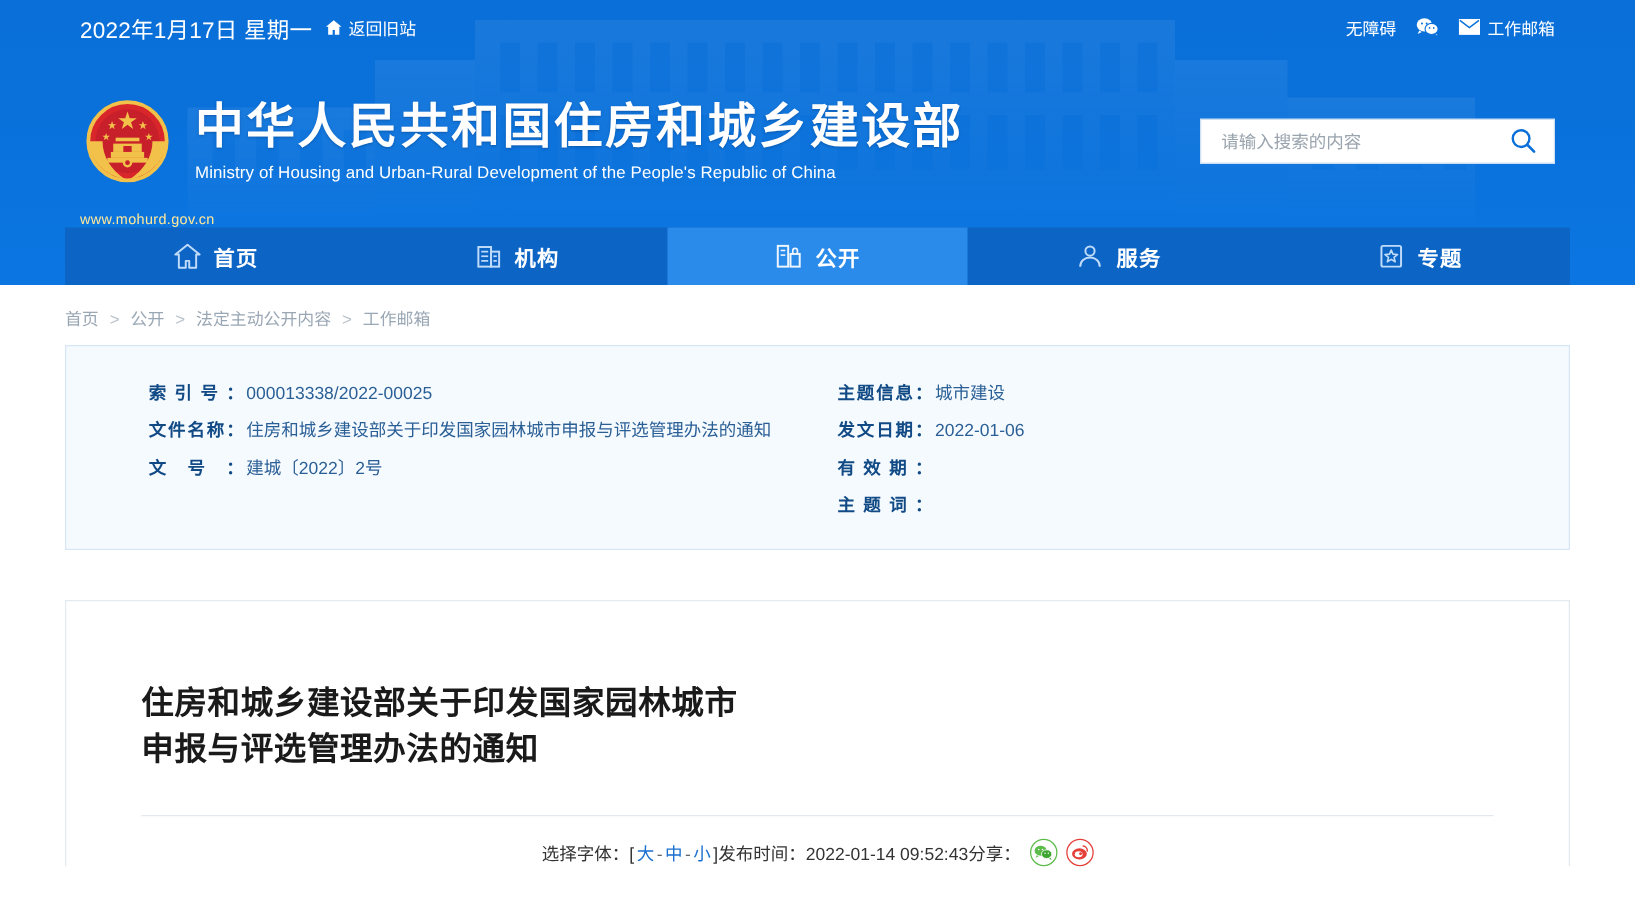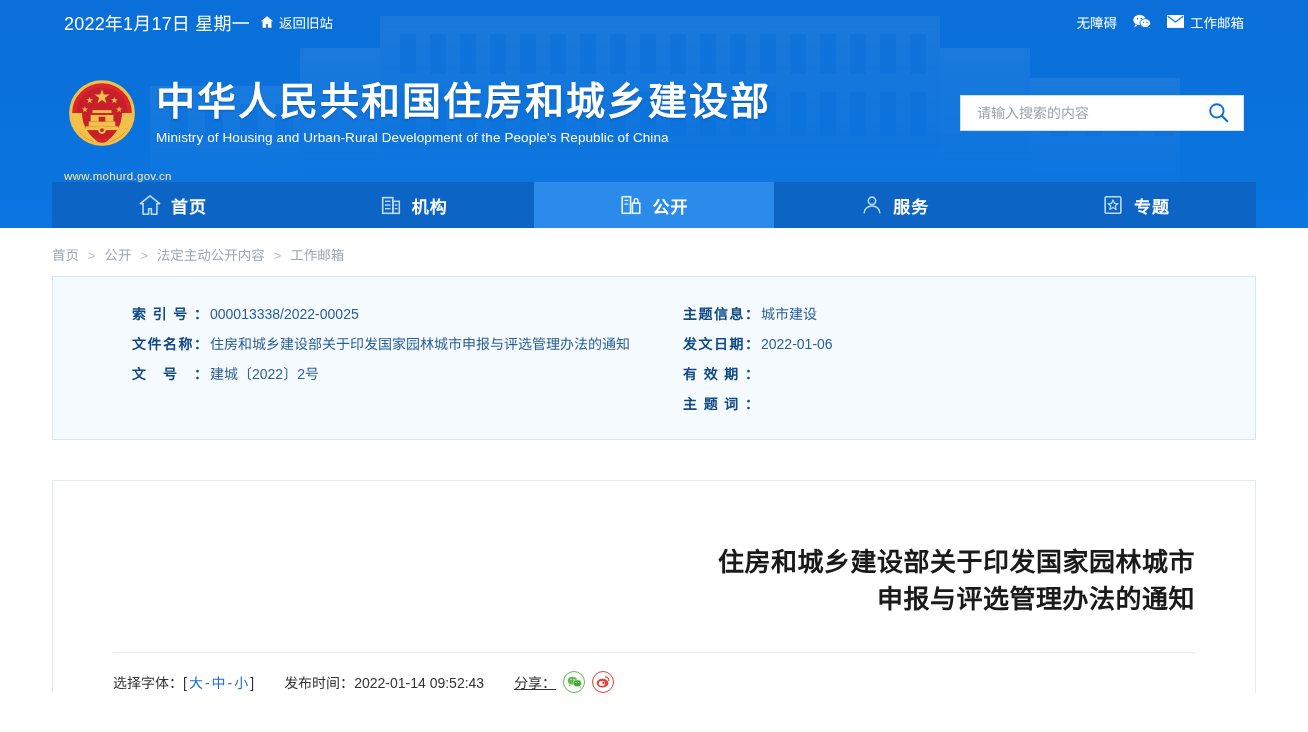--- a/index.html
+++ b/index.html
@@ -158,57 +158,56 @@
     color: #1c4f86;
     white-space: nowrap;
   }
   .meta-label {
     font-weight: 700;
     color: #114a85;
     flex: none;
     width: 76px;
     text-align: justify;
     text-align-last: justify;
-    margin-left: 13px;
   }
   .meta-label::after { content: "："; }
   .meta-value { color: #2a5f96; padding-left: 2px; }
 
   .article-card {
     margin: 40px 52px 0 52px;
     border: 1px solid #e2e9f0;
     border-bottom: none;
     background: #ffffff;
     padding: 46px 60px 0 60px;
     min-height: 200px;
   }
   .article-title {
     font-size: 26px;
     font-weight: 700;
     color: #1a1a1a;
-    text-align: right;
+    text-align: left;
     line-height: 1.42;
     letter-spacing: .5px;
   }
   .article-subbar {
     margin-top: 34px;
     border-top: 1px solid #e4e9ef;
     padding-top: 18px;
     display: flex;
     align-items: center;
-    gap: 30px;
+    justify-content: center;
     font-size: 14px;
     color: #333333;
   }
   .fontsizer .brk { color: #333; }
   .fontsizer a {
     color: #1b6fd0; text-decoration: none; cursor: pointer; padding: 0 2px;
   }
   .fontsizer .dash { color: #666; }
-  .share-group { display: flex; align-items: center; gap: 7px; text-decoration: underline; }
+  .share-group { display: flex; align-items: center; gap: 7px; }
   .share-ico { width: 22px; height: 22px; border-radius: 50%; display: inline-flex; align-items: center; justify-content: center; cursor: pointer; }
   .share-wechat { background: #ffffff; border: 1.5px solid #5cbc4a; }
   .share-weibo { background: #ffffff; border: 1.5px solid #e4403a; }
 </style>
 </head>
 <body>
 
 <div class="site-header">
 
   <svg class="header-watermark" viewBox="0 0 1308 182" preserveAspectRatio="none" aria-hidden="true">

